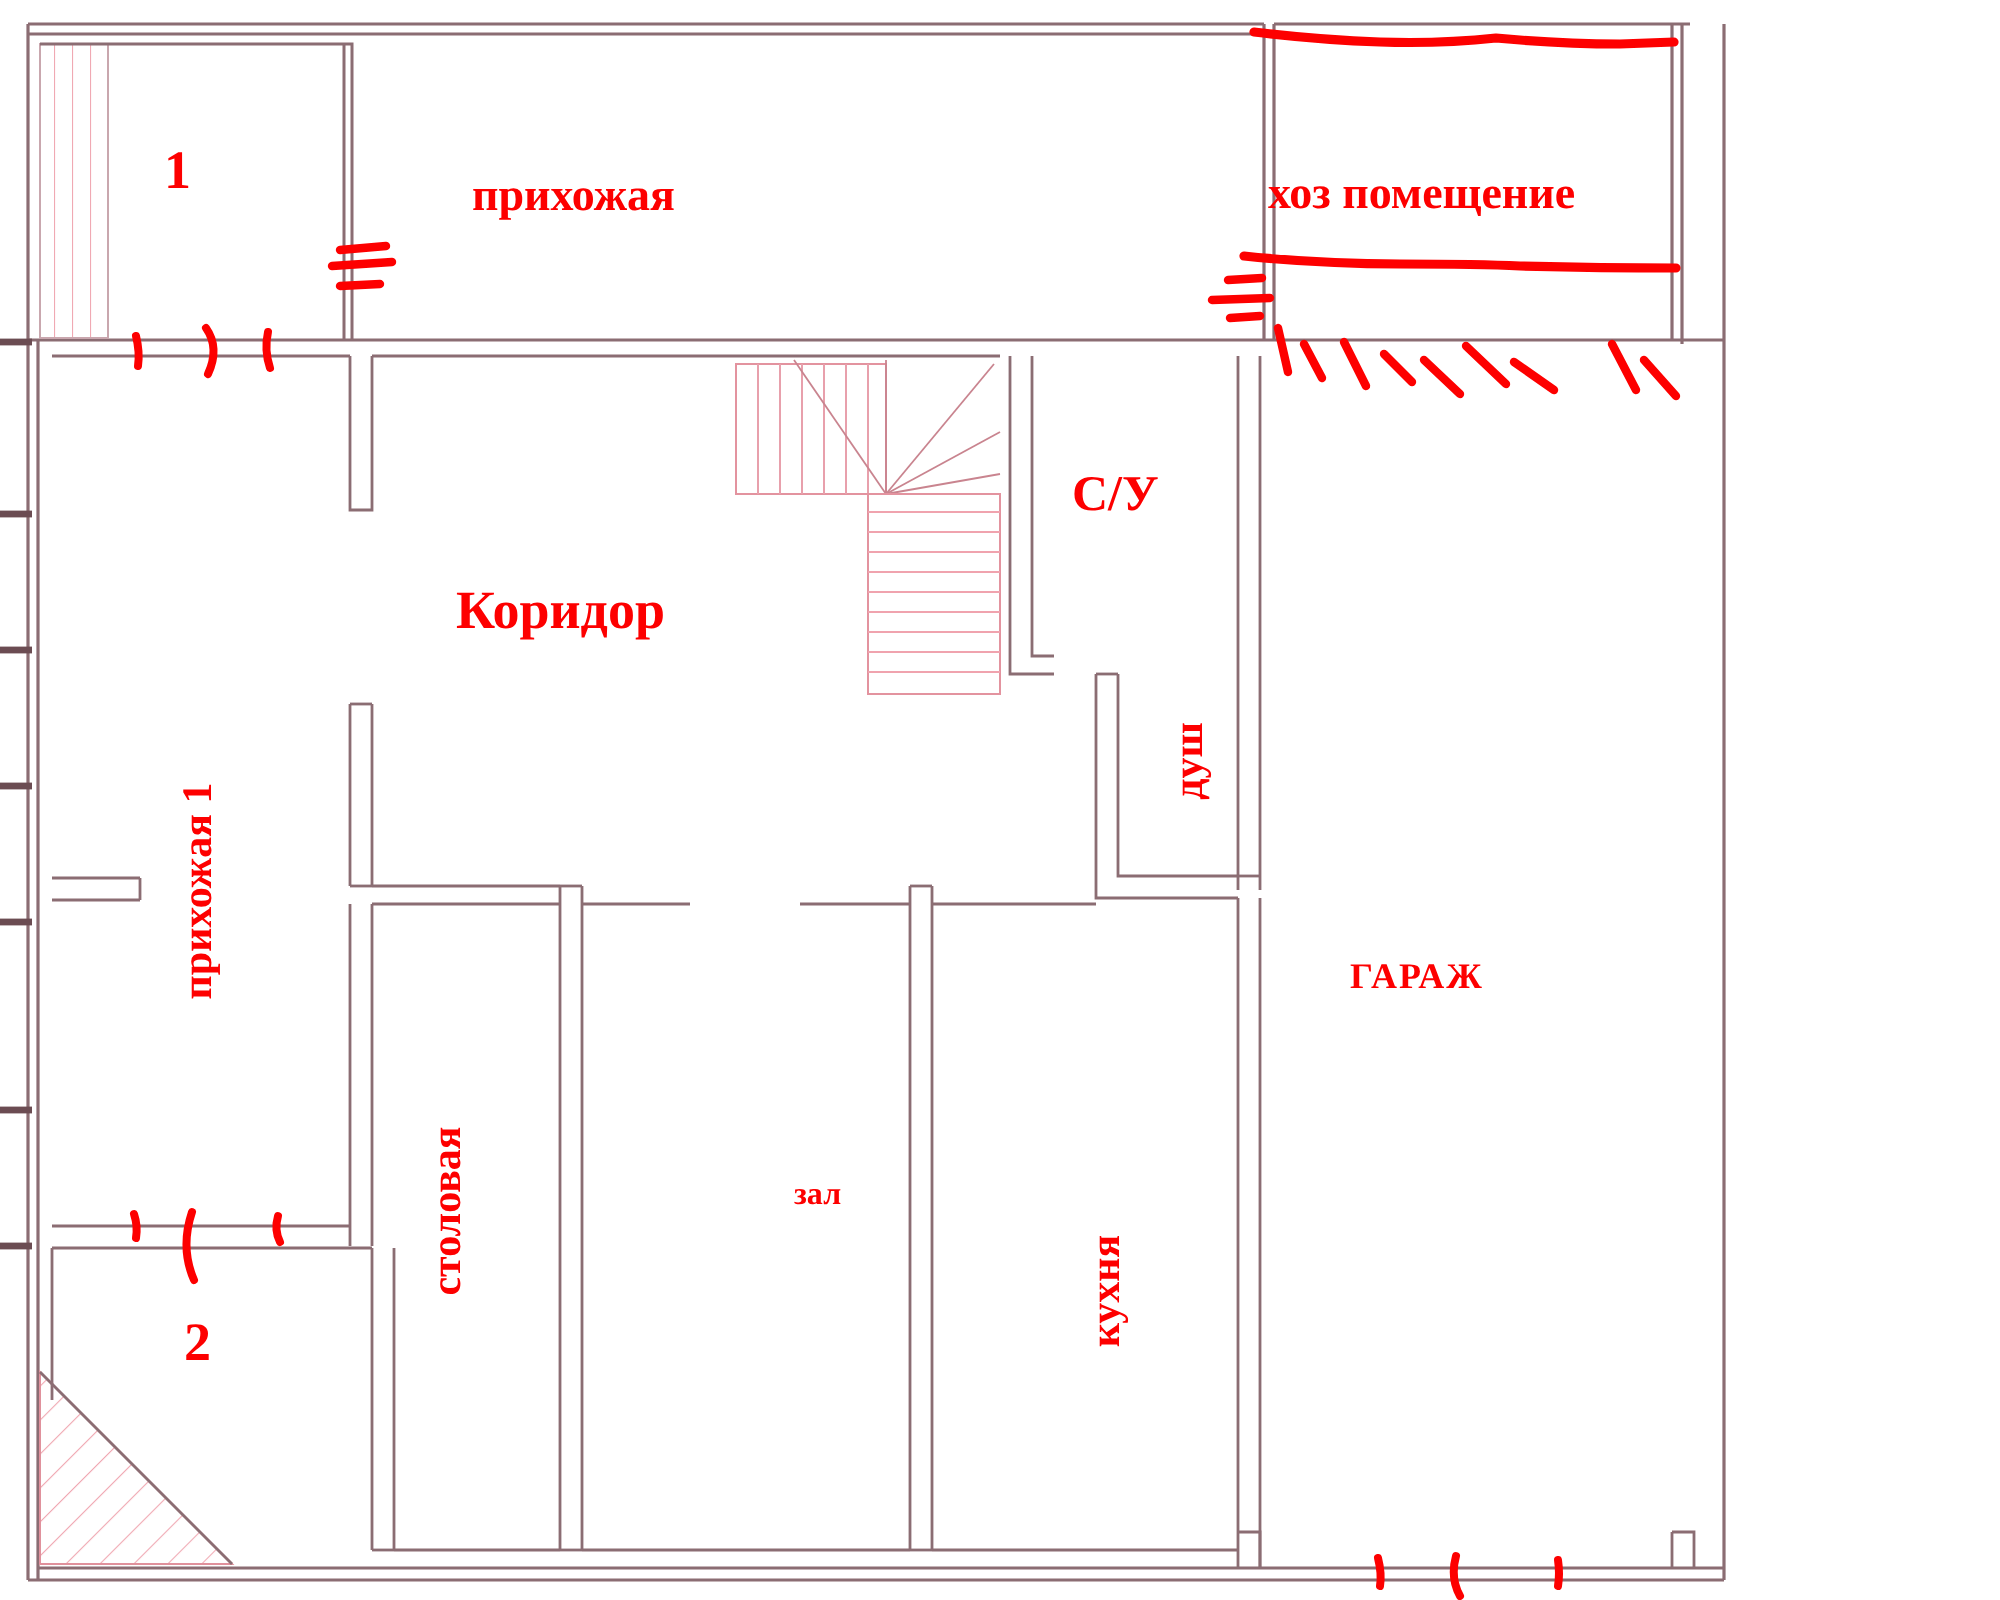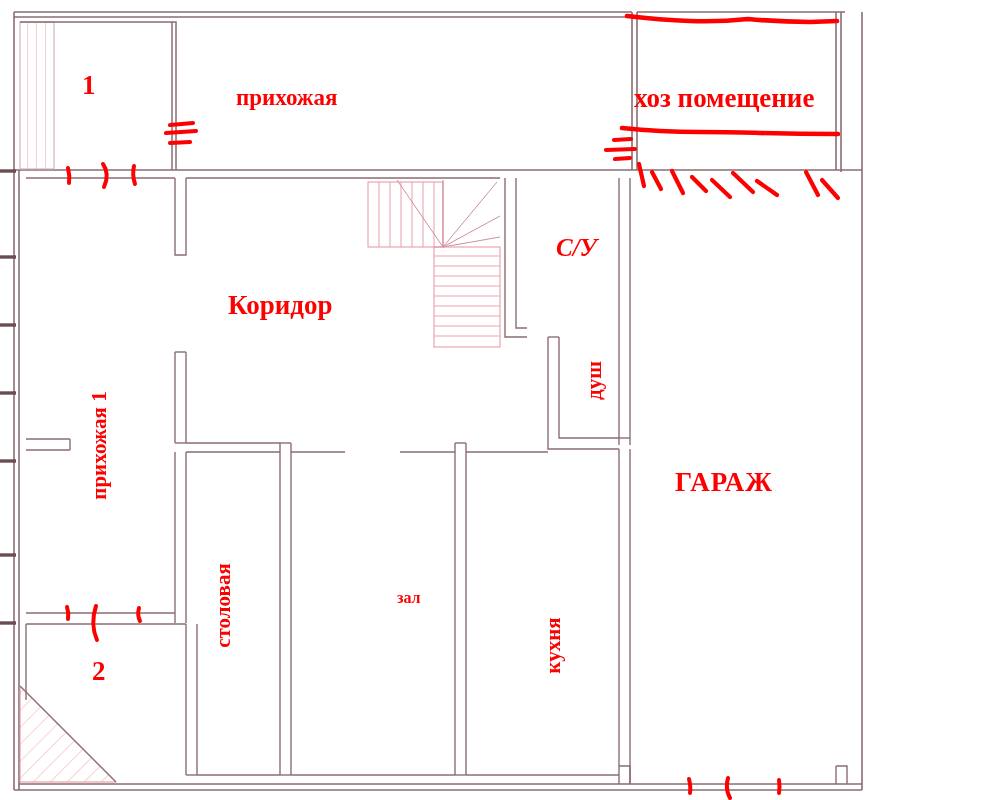--- a/index.html
+++ b/index.html
@@ -254,29 +254,29 @@
       <g stroke-width="4">
         <path d="M 689 779 Q 691 787 690 793"></path>
         <path d="M 728 778 Q 725 789 730 798"></path>
         <path d="M 779 780 Q 780 787 779 793"></path>
       </g>
     </g>
   </svg>
 
   <div class="room-label" style="left:236px; top:86px; font-size:23px;">прихожая</div>
 
-  <div class="room-label" style="left:634px; top:85px; font-size:27px;">хоз помещение</div>
+  <div class="room-label" style="left:634px; top:85px; font-size:23px;">хоз помещение</div>
 
   <div class="room-label" style="left:228px; top:292px; font-size:27px;">Коридор</div>
 
-  <div class="room-label" style="left:556px; top:235px; font-size:25px;font-style:italic;">С/У</div>
+  <div class="room-label" style="left:536px; top:235px; font-size:25px;">С/У</div>
 
   <div class="room-label vert" style="left:575px; top:370px; font-size:21px; transform:rotate(-90deg);">душ</div>
 
-  <div class="room-label" style="left:675px; top:469px; font-size:27px; letter-spacing:1px;">ГАРАЖ</div>
+  <div class="room-label" style="left:675px; top:479px; font-size:18px; letter-spacing:1px;">ГАРАЖ</div>
 
   <div class="room-label vert" style="left:45px; top:435px; font-size:21px; transform:rotate(-90deg);">прихожая 1</div>
 
   <div class="room-label vert" style="left:181px; top:595px; font-size:21px; transform:rotate(-90deg);">столовая</div>
 
   <div class="room-label" style="left:397px; top:590px; font-size:16px;">зал</div>
 
   <div class="room-label vert" style="left:525px; top:635px; font-size:21px; transform:rotate(-90deg);">кухня</div>
 
   <div class="room-label" style="left:82px; top:72px; font-size:27px;">1</div>

